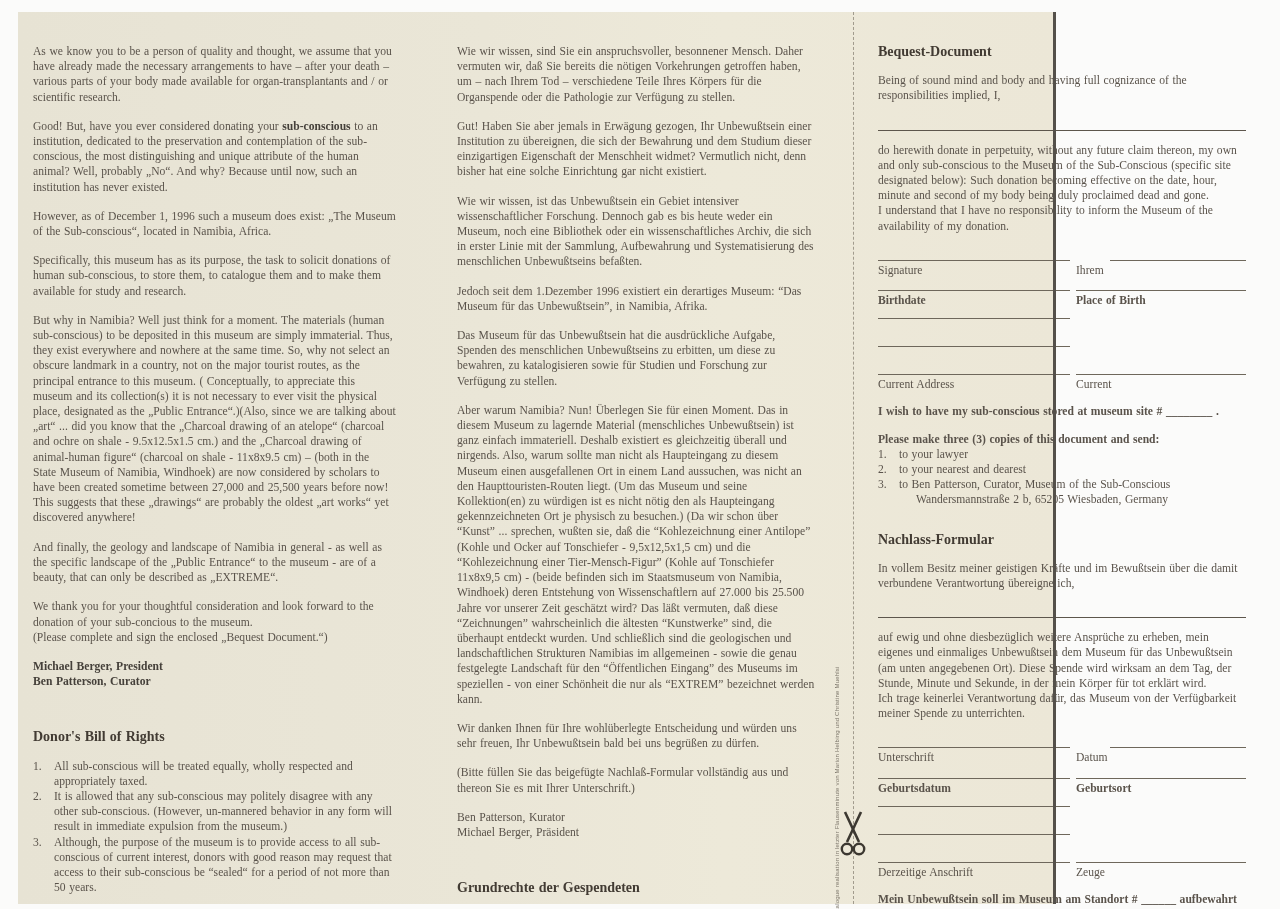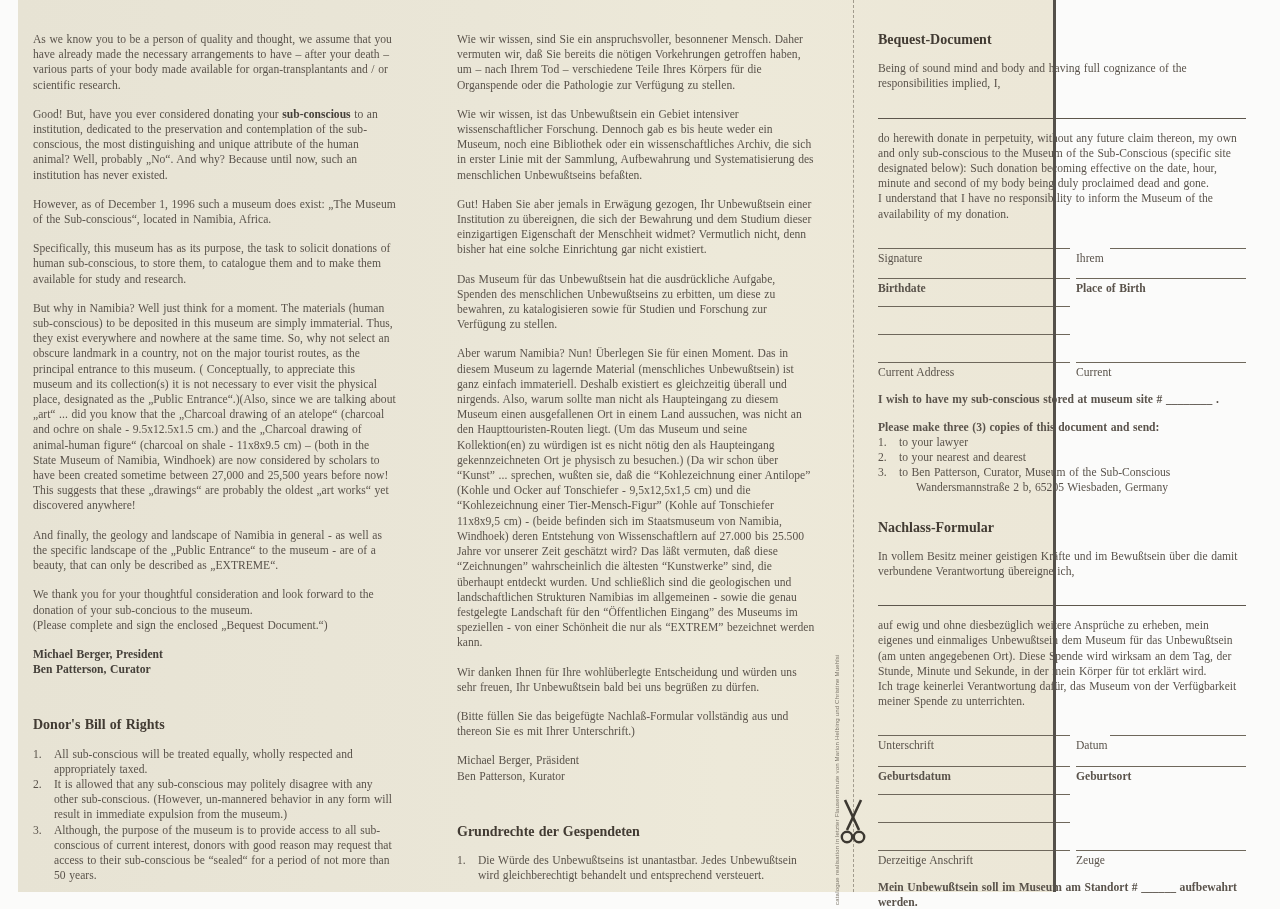--- a/index.html
+++ b/index.html
@@ -1,18 +1,18 @@
 <!DOCTYPE html>
 <html><head>
 <meta charset="utf-8">
 <style>
   html,body{margin:0;padding:0;background:#fbfbfa;}
   .canvas{position:relative;width:1280px;height:909px;overflow:hidden;
           font-family:"Liberation Serif",serif;background:#fbfbfa;}
-  .paper{position:absolute;left:18px;top:0;width:1038px;height:892px;
+  .paper{position:absolute;left:18px;top:12px;width:1038px;height:892px;
          background:linear-gradient(90deg,#e7e3d4 0%,#eae6d7 45%,#ede9d9 68%,#ece7d7 100%);}
   .page-edge{position:absolute;right:0;top:0;width:3px;height:100%;background:#54504a;}
   .cutline{position:absolute;left:835px;top:0;height:100%;width:0;border-left:1px dashed #a19b8d;}
   .col{position:absolute;top:32px;font-size:11.6px;line-height:15.2px;color:#5a534b;
        word-spacing:0.06em;}
   .col p{margin:0 0 14px 0;}
   .col-left{left:15px;width:363px;}
   .col-mid{left:439px;width:358px;}
   .col-right{left:860px;width:368px;}
   .tight{margin-bottom:0 !important;}
@@ -71,28 +71,29 @@
             <span class="num">3.</span>
             <span class="txt">Although, the purpose of the museum is to provide access to all sub-conscious of current interest, donors with good reason may request that access to their sub-conscious be “sealed“  for a period of not more than 50 years.</span>
           </div>
       </div>
       <div class="gap28"></div>
 
     </div>
 
     <div class="col col-mid">
       <p>Wie wir wissen, sind Sie ein anspruchsvoller, besonnener Mensch. Daher vermuten wir, daß Sie bereits die nötigen Vorkehrungen getroffen haben, um – nach Ihrem Tod – verschiedene Teile Ihres Körpers für die Organspende oder die Pathologie zur Verfügung zu stellen.</p>
+      <p>Gut! Haben Sie aber jemals in Erwägung gezogen, Ihr Unbewußtsein einer Institution zu übereignen, die sich der Bewahrung und dem Studium dieser einzigartigen Eigenschaft der Menschheit widmet? Vermutlich nicht, denn bisher hat eine solche Einrichtung gar nicht existiert.</p>
       <p>Wie wir wissen, ist das Unbewußtsein ein Gebiet intensiver wissenschaftlicher Forschung. Dennoch gab es bis heute weder ein Museum, noch eine Bibliothek oder ein wissenschaftliches Archiv, die sich in erster Linie mit der Sammlung, Aufbewahrung und Systematisierung des menschlichen Unbewußtseins befaßten.</p>
-      <p>Gut! Haben Sie aber jemals in Erwägung gezogen, Ihr Unbewußtsein einer Institution zu übereignen, die sich der Bewahrung und dem Studium dieser einzigartigen Eigenschaft der Menschheit widmet? Vermutlich nicht, denn bisher hat eine solche Einrichtung gar nicht existiert.</p>
+      <p>Jedoch seit dem 1.Dezember 1996 existiert ein derartiges Museum: “Das Museum für das Unbewußtsein”, in Namibia, Afrika.</p>
       <p>Das Museum für das Unbewußtsein hat die ausdrückliche Aufgabe, Spenden des menschlichen Unbewußtseins zu erbitten, um diese zu bewahren, zu katalogisieren sowie für Studien und Forschung zur Verfügung zu stellen.</p>
       <p>Aber warum Namibia? Nun! Überlegen Sie für einen Moment. Das in diesem Museum zu lagernde Material (menschliches Unbewußtsein) ist ganz einfach immateriell. Deshalb existiert es gleichzeitig überall und nirgends. Also, warum sollte man nicht als Haupteingang zu diesem Museum einen ausgefallenen Ort in einem Land aussuchen, was nicht an den Haupttouristen-Routen liegt. (Um das Museum und seine Kollektion(en) zu würdigen ist es nicht nötig den als Haupteingang gekennzeichneten Ort je physisch zu besuchen.) (Da wir schon über “Kunst” ... sprechen, wußten sie, daß die “Kohlezeichnung einer Antilope” (Kohle und Ocker auf Tonschiefer - 9,5x12,5x1,5 cm) und die “Kohlezeichnung einer Tier-Mensch-Figur” (Kohle auf Tonschiefer 11x8x9,5 cm) - (beide befinden sich im Staatsmuseum von Namibia, Windhoek) deren Entstehung von Wissenschaftlern auf 27.000 bis 25.500 Jahre vor unserer Zeit geschätzt wird? Das läßt vermuten, daß diese “Zeichnungen” wahrscheinlich die ältesten “Kunstwerke” sind, die überhaupt entdeckt wurden. Und schließlich sind die geologischen und landschaftlichen Strukturen Namibias im allgemeinen - sowie die genau festgelegte Landschaft für den “Öffentlichen Eingang” des Museums im speziellen - von einer Schönheit die nur als “EXTREM” bezeichnet werden kann.</p>
       <p>Wir danken Ihnen für Ihre wohlüberlegte Entscheidung und würden uns sehr freuen, Ihr Unbewußtsein bald bei uns begrüßen zu dürfen.</p>
       <p>(Bitte füllen Sie das beigefügte Nachlaß-Formular vollständig aus und thereon Sie es mit Ihrer Unterschrift.)</p>
+      <div>Ben Patterson, Kurator</div>
       <div>Michael Berger, Präsident</div>
-      <div>Ben Patterson, Kurator</div>
       <div class="gap40"></div>
       <div class="head">Grundrechte der Gespendeten</div>
       <div class="spaced">
         <div class="li">
             <span class="num">1.</span>
             <span class="txt">Die Würde des Unbewußtseins ist unantastbar. Jedes Unbewußtsein wird gleichberechtigt behandelt und entsprechend versteuert.</span>
           </div>
 
       </div>
     </div>

